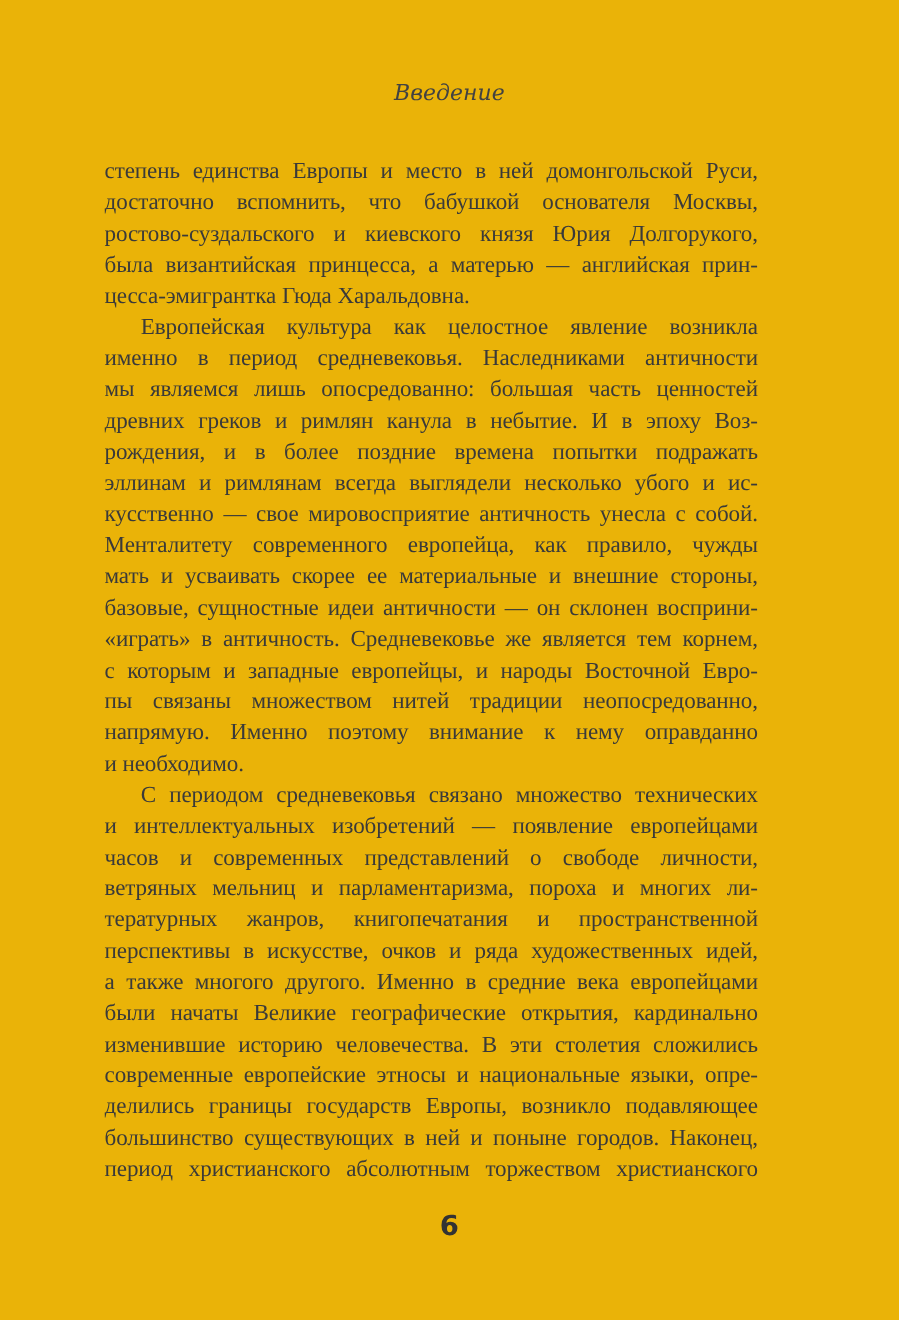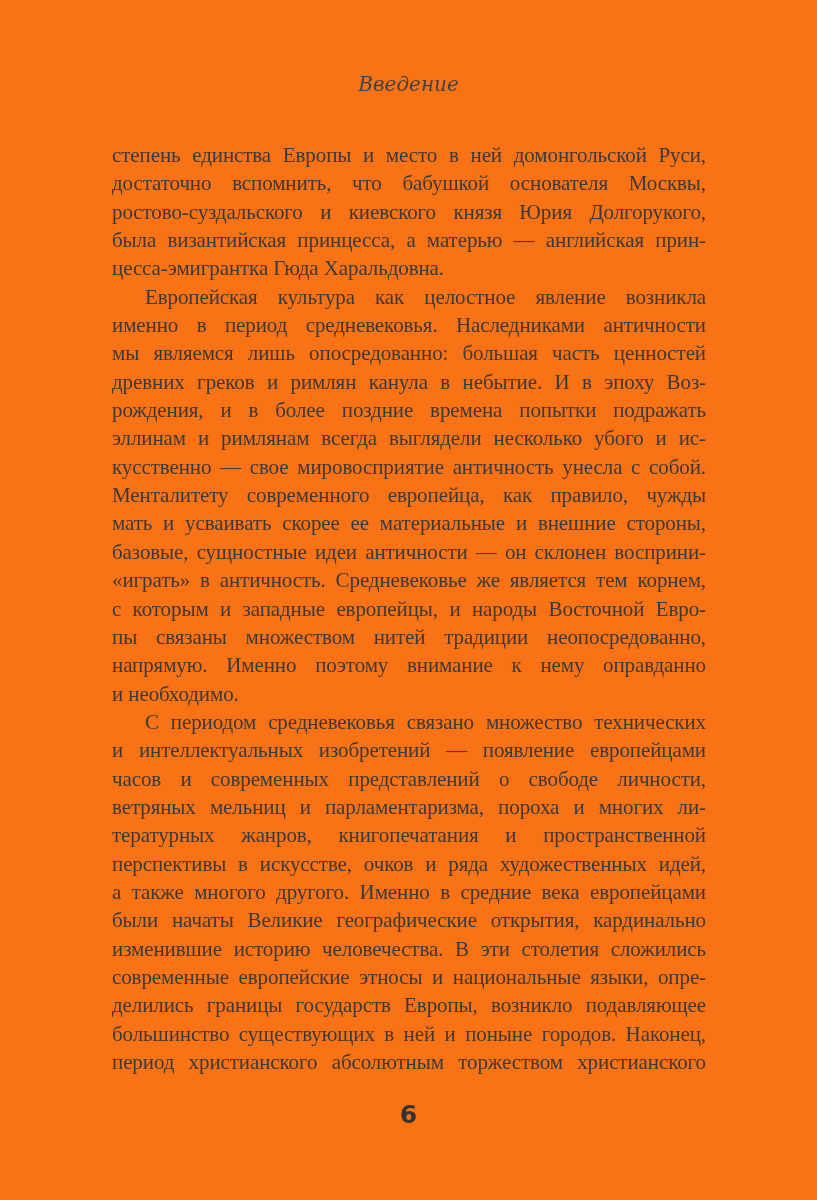--- a/index.html
+++ b/index.html
@@ -4,41 +4,41 @@
 <style>
   html, body {
     margin: 0;
     padding: 0;
     background: #ffffff;
   }
   .page {
     position: relative;
     width: 817px;
     height: 1200px;
-    background: #f97316;
+    background: #eab308;
     overflow: hidden;
     font-family: "Liberation Serif", serif;
     color: #3a3a3a;
   }
   .running-head {
     position: absolute;
     top: 70px;
     left: 0;
     width: 100%;
     text-align: center;
     font-family: "DejaVu Serif", serif;
     font-style: italic;
     font-size: 20px;
     line-height: 28px;
     color: #424242;
   }
   .body-text {
     position: absolute;
     top: 141px;
-    left: 112px;
+    left: 95px;
     width: 594px;
     font-size: 21px;
     line-height: 28.35px;
     letter-spacing: -0.1px;
   }
   .paragraph {
     margin: 0;
     padding: 0;
   }
   .line {

